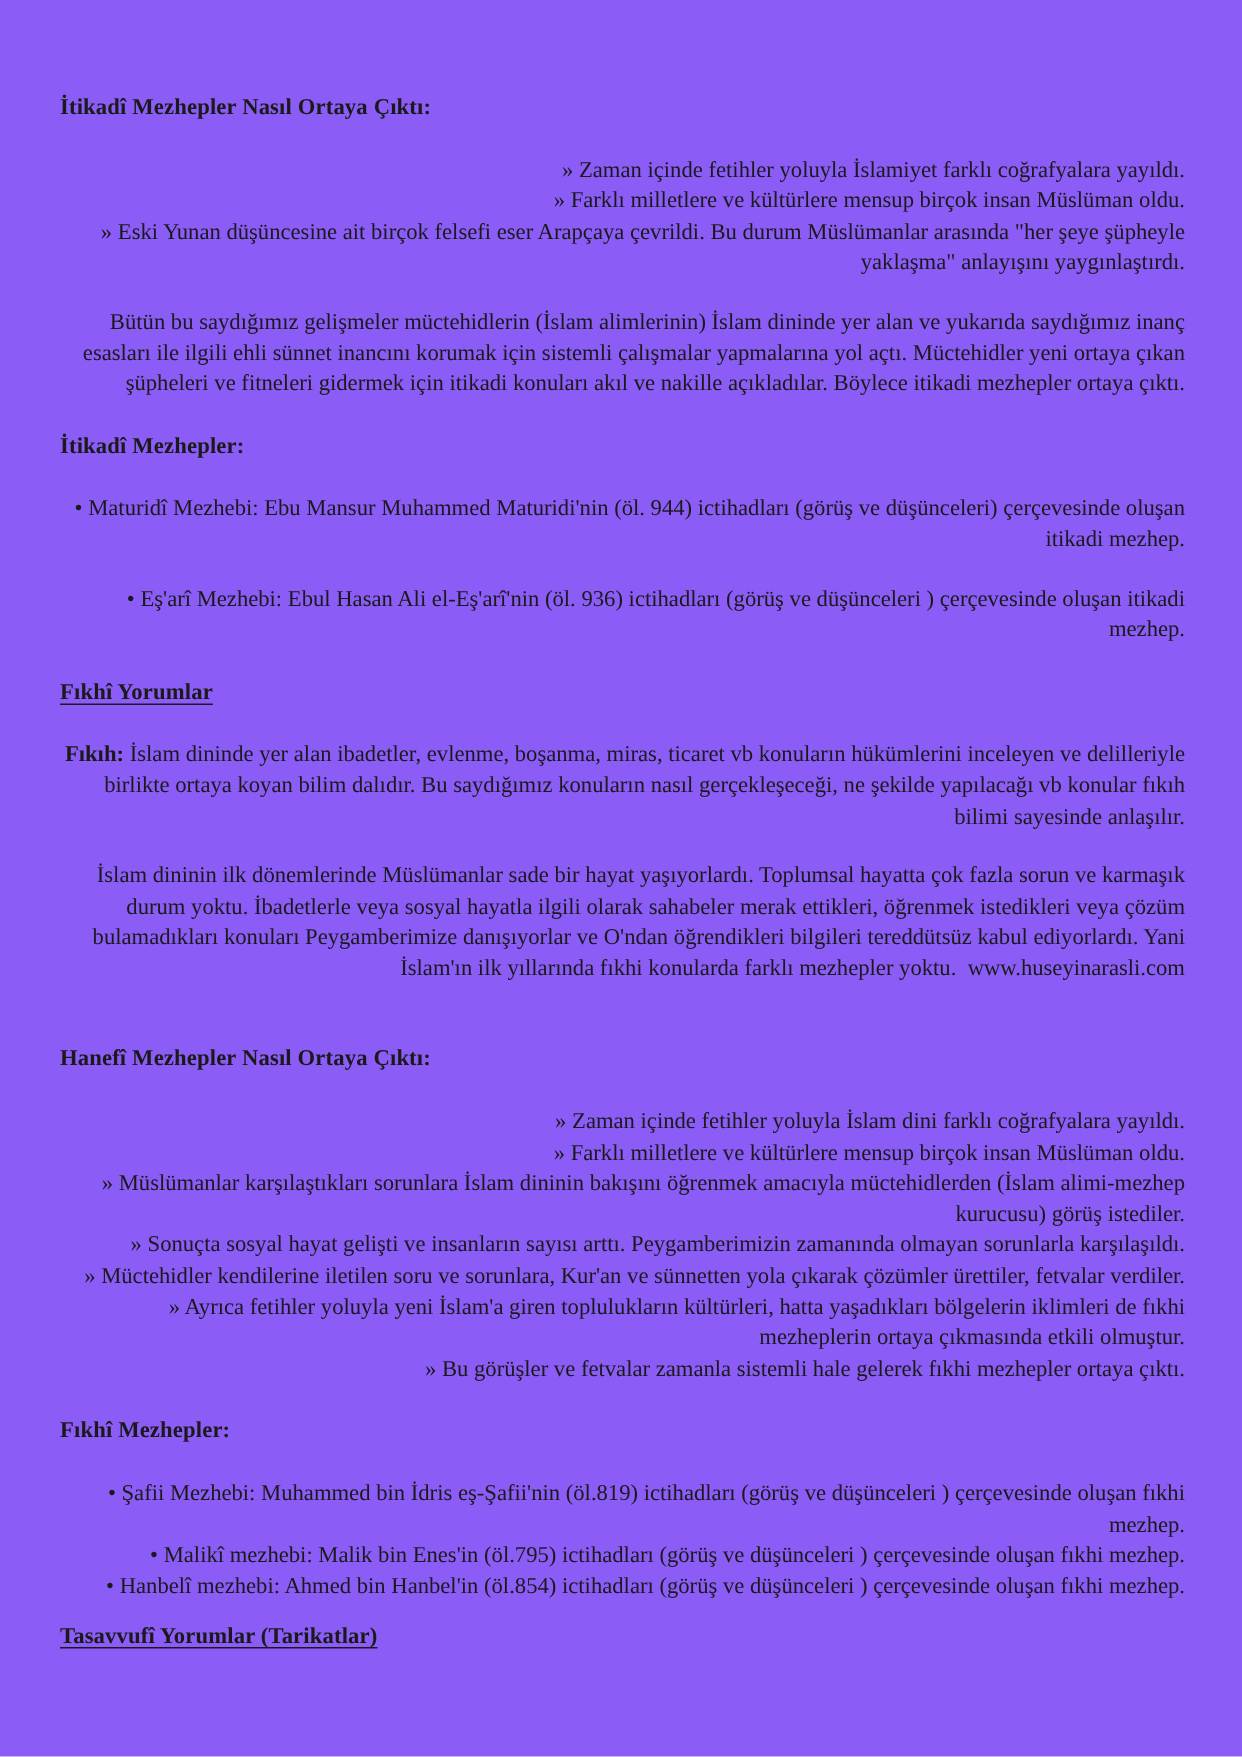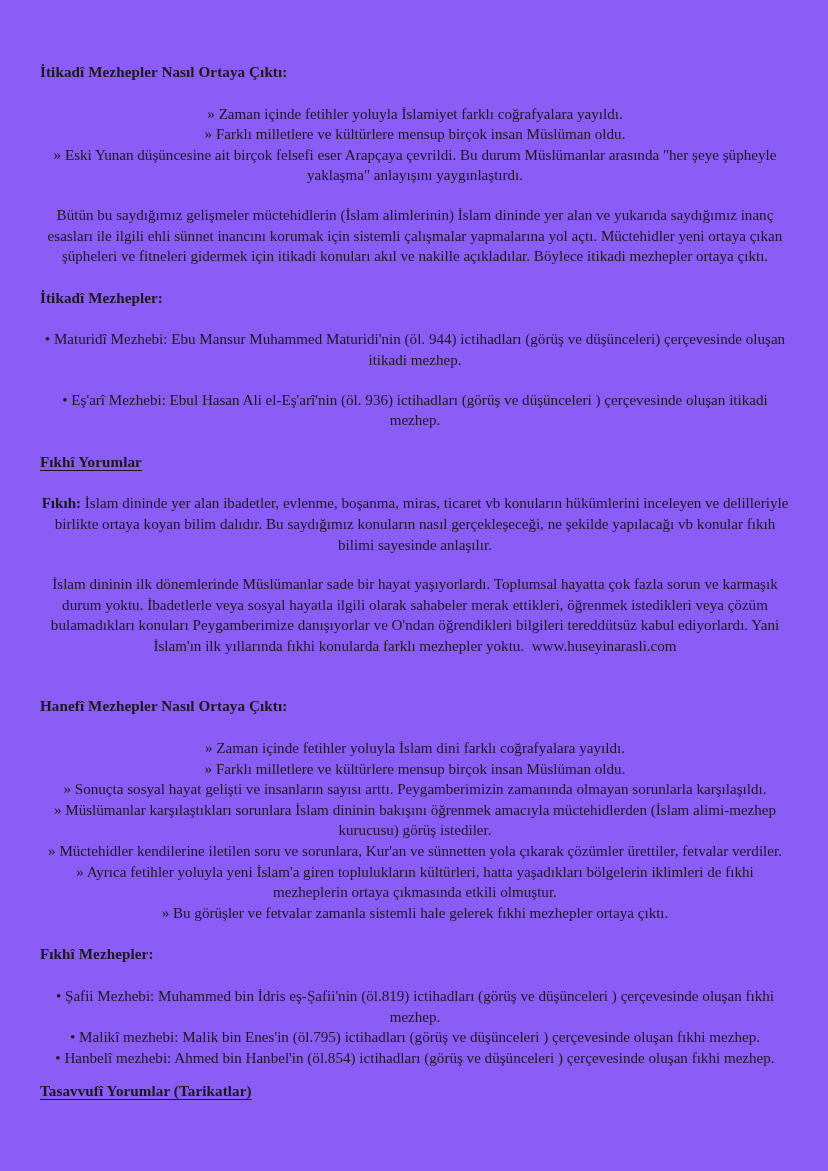--- a/index.html
+++ b/index.html
@@ -40,21 +40,21 @@
     text-decoration: underline;
     text-underline-offset: 2.5px;
     text-decoration-thickness: 1.4px;
   }
   .spacer-lg { height: 21px; }
   .spacer-md { height: 19px; }
   .spacer-sm { height: 13px; }
   .para {
     margin: 0;
     padding: 0;
-    text-align: center;
+    text-align: right;
   }
   .arrow-list, .bullet-list {
     margin: 0;
     padding: 0;
     list-style: none;
   }
   .arrow-list li, .bullet-list li {
     margin: 0;
     padding: 0;
   }
@@ -99,22 +99,22 @@
     <p class="para"><span>İslam dininin ilk dönemlerinde Müslümanlar sade bir hayat yaşıyorlardı. Toplumsal hayatta çok fazla sorun ve karmaşık durum yoktu. İbadetlerle veya sosyal hayatla ilgili olarak sahabeler merak ettikleri, öğrenmek istedikleri veya çözüm bulamadıkları konuları Peygamberimize danışıyorlar ve O'ndan öğrendikleri bilgileri tereddütsüz kabul ediyorlardı. Yani İslam'ın ilk yıllarında fıkhi konularda farklı mezhepler yoktu.</span><span class="url-text">  www.huseyinarasli.com</span></p>
 
     <div class="spacer-lg"></div>
     <div class="spacer-md"></div>
 
     <h2 class="heading">Hanefî Mezhepler Nasıl Ortaya Çıktı:</h2>
     <div class="spacer-lg"></div>
     <ul class="arrow-list">
       <li class="para">» Zaman içinde fetihler yoluyla İslam dini farklı coğrafyalara yayıldı.</li>
       <li class="para">» Farklı milletlere ve kültürlere mensup birçok insan Müslüman oldu.</li>
+      <li class="para">» Müslümanlar karşılaştıkları sorunlara İslam dininin bakışını öğrenmek amacıyla müctehidlerden (İslam alimi-mezhep kurucusu) görüş istediler.</li>
       <li class="para">» Sonuçta sosyal hayat gelişti ve insanların sayısı arttı. Peygamberimizin zamanında olmayan sorunlarla karşılaşıldı.</li>
-      <li class="para">» Müslümanlar karşılaştıkları sorunlara İslam dininin bakışını öğrenmek amacıyla müctehidlerden (İslam alimi-mezhep kurucusu) görüş istediler.</li>
       <li class="para">» Müctehidler kendilerine iletilen soru ve sorunlara, Kur'an ve sünnetten yola çıkarak çözümler ürettiler, fetvalar verdiler.</li>
       <li class="para">» Ayrıca fetihler yoluyla yeni İslam'a giren toplulukların kültürleri, hatta yaşadıkları bölgelerin iklimleri de fıkhi mezheplerin ortaya çıkmasında etkili olmuştur.</li>
       <li class="para">» Bu görüşler ve fetvalar zamanla sistemli hale gelerek fıkhi mezhepler ortaya çıktı.</li>
     </ul>
 
     <div class="spacer-lg"></div>
 
     <h2 class="heading">Fıkhî Mezhepler:</h2>
     <div class="spacer-lg"></div>
     <ul class="bullet-list">

